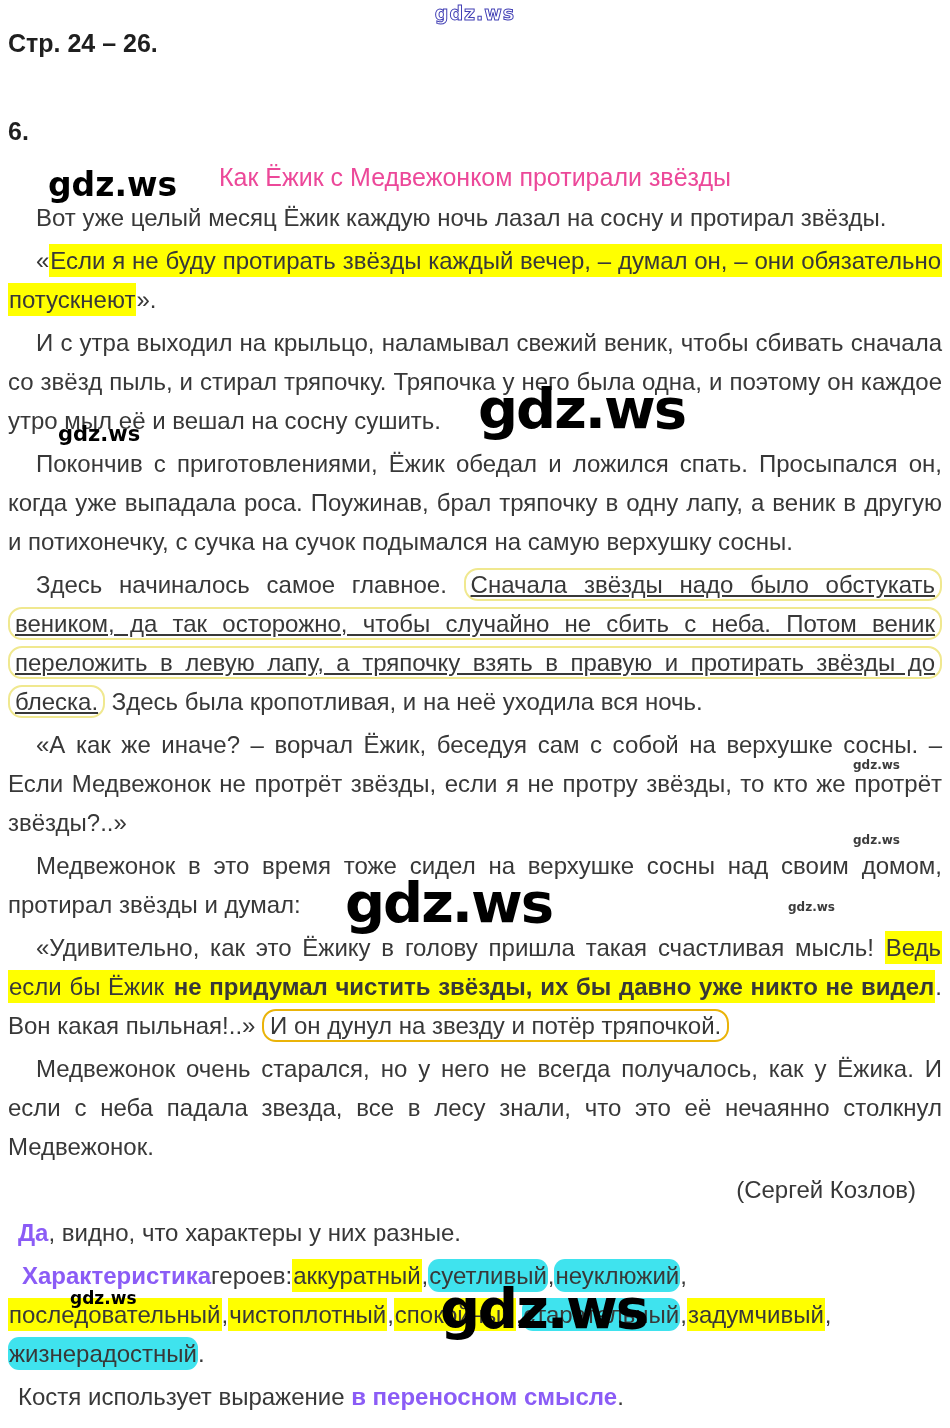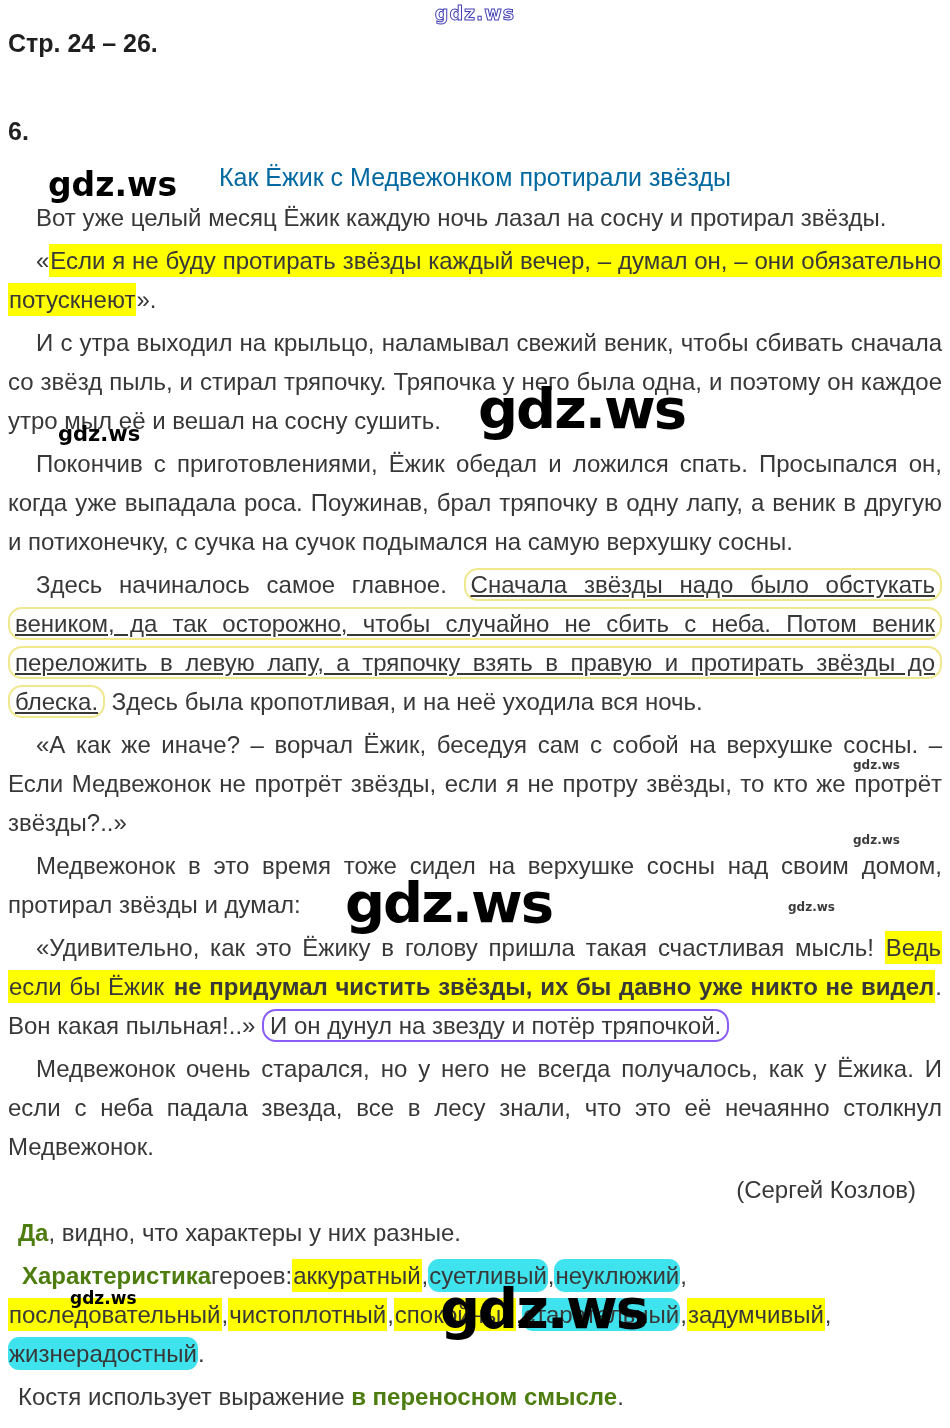--- a/index.html
+++ b/index.html
@@ -3,42 +3,42 @@
 <meta charset="utf-8">
 <style>
   html,body{margin:0;padding:0;}
   body{
     width:950px;height:1428px;position:relative;overflow:hidden;
     background:#ffffff;color:#383838;
     font-family:"Liberation Sans", sans-serif;
   }
   .page-ref{font-weight:bold;font-size:25px;line-height:26px;color:#1f1f1f;margin:30px 8px 0;}
   .task-number{font-weight:bold;font-size:25px;line-height:26px;color:#1f1f1f;margin:62px 8px 0;}
-  .doc-title{font-size:25px;line-height:30px;text-align:center;margin:18px 0 6px;color:#0369a1;}
+  .doc-title{font-size:25px;line-height:30px;text-align:center;margin:18px 0 6px;color:#ec4899;}
 
   .para{margin:0 8px 4px;font-size:24px;line-height:39px;text-align:justify;text-indent:28px;}
   .para.answer{text-indent:10px;}
   .para.right{text-align:right;text-indent:0;margin-right:34px;}
   .para.spread{text-indent:0;}
   .spread-line{display:flex;justify-content:flex-start;}
   .spread-line:first-child{padding-left:14px;}
   .spread-line.last{justify-content:flex-start;}
   .spread-item{white-space:nowrap;}
 
   .s-plain{}
-  .s-bold{font-weight:bold;color:#4d7c0f;}
+  .s-bold{font-weight:bold;color:#8b5cf6;}
   .s-yellow{background:#ffff00;padding:3px 1px;
     box-decoration-break:clone;-webkit-box-decoration-break:clone;}
   .s-yellow-bold{background:#ffff00;font-weight:bold;padding:3px 1px;
     box-decoration-break:clone;-webkit-box-decoration-break:clone;}
   .s-cyan{background:#3fe3ee;padding:3px 1px;
     box-decoration-break:clone;border-radius:11px;-webkit-box-decoration-break:clone;}
   .s-ybox{border:2px solid #f0e88f;border-radius:14px;padding:1px 5px;
     box-decoration-break:clone;text-decoration:underline;-webkit-box-decoration-break:clone;}
-  .s-cbox{border:2px solid #8b5cf6;border-radius:14px;padding:1px 6px;
+  .s-cbox{border:2px solid #eab308;border-radius:14px;padding:1px 6px;
     box-decoration-break:clone;-webkit-box-decoration-break:clone;}
 
   .wm{position:absolute;z-index:5;pointer-events:none;white-space:nowrap;
     font-family:"DejaVu Sans", sans-serif;font-weight:bold;color:#000;}
   .wm-outline{left:0;right:0;top:2px;text-align:center;font-size:19px;letter-spacing:1px;
     color:rgba(255,255,255,0);-webkit-text-stroke:1px #4340b5;}
   .wm-2{left:48px;top:165px;font-size:33px;}
   .wm-3{left:478px;top:376px;font-size:56px;letter-spacing:-2px;}
   .wm-4{left:58px;top:422px;font-size:21px;}
   .wm-5{left:853px;top:758px;font-size:12px;color:#3c3c3c;}

